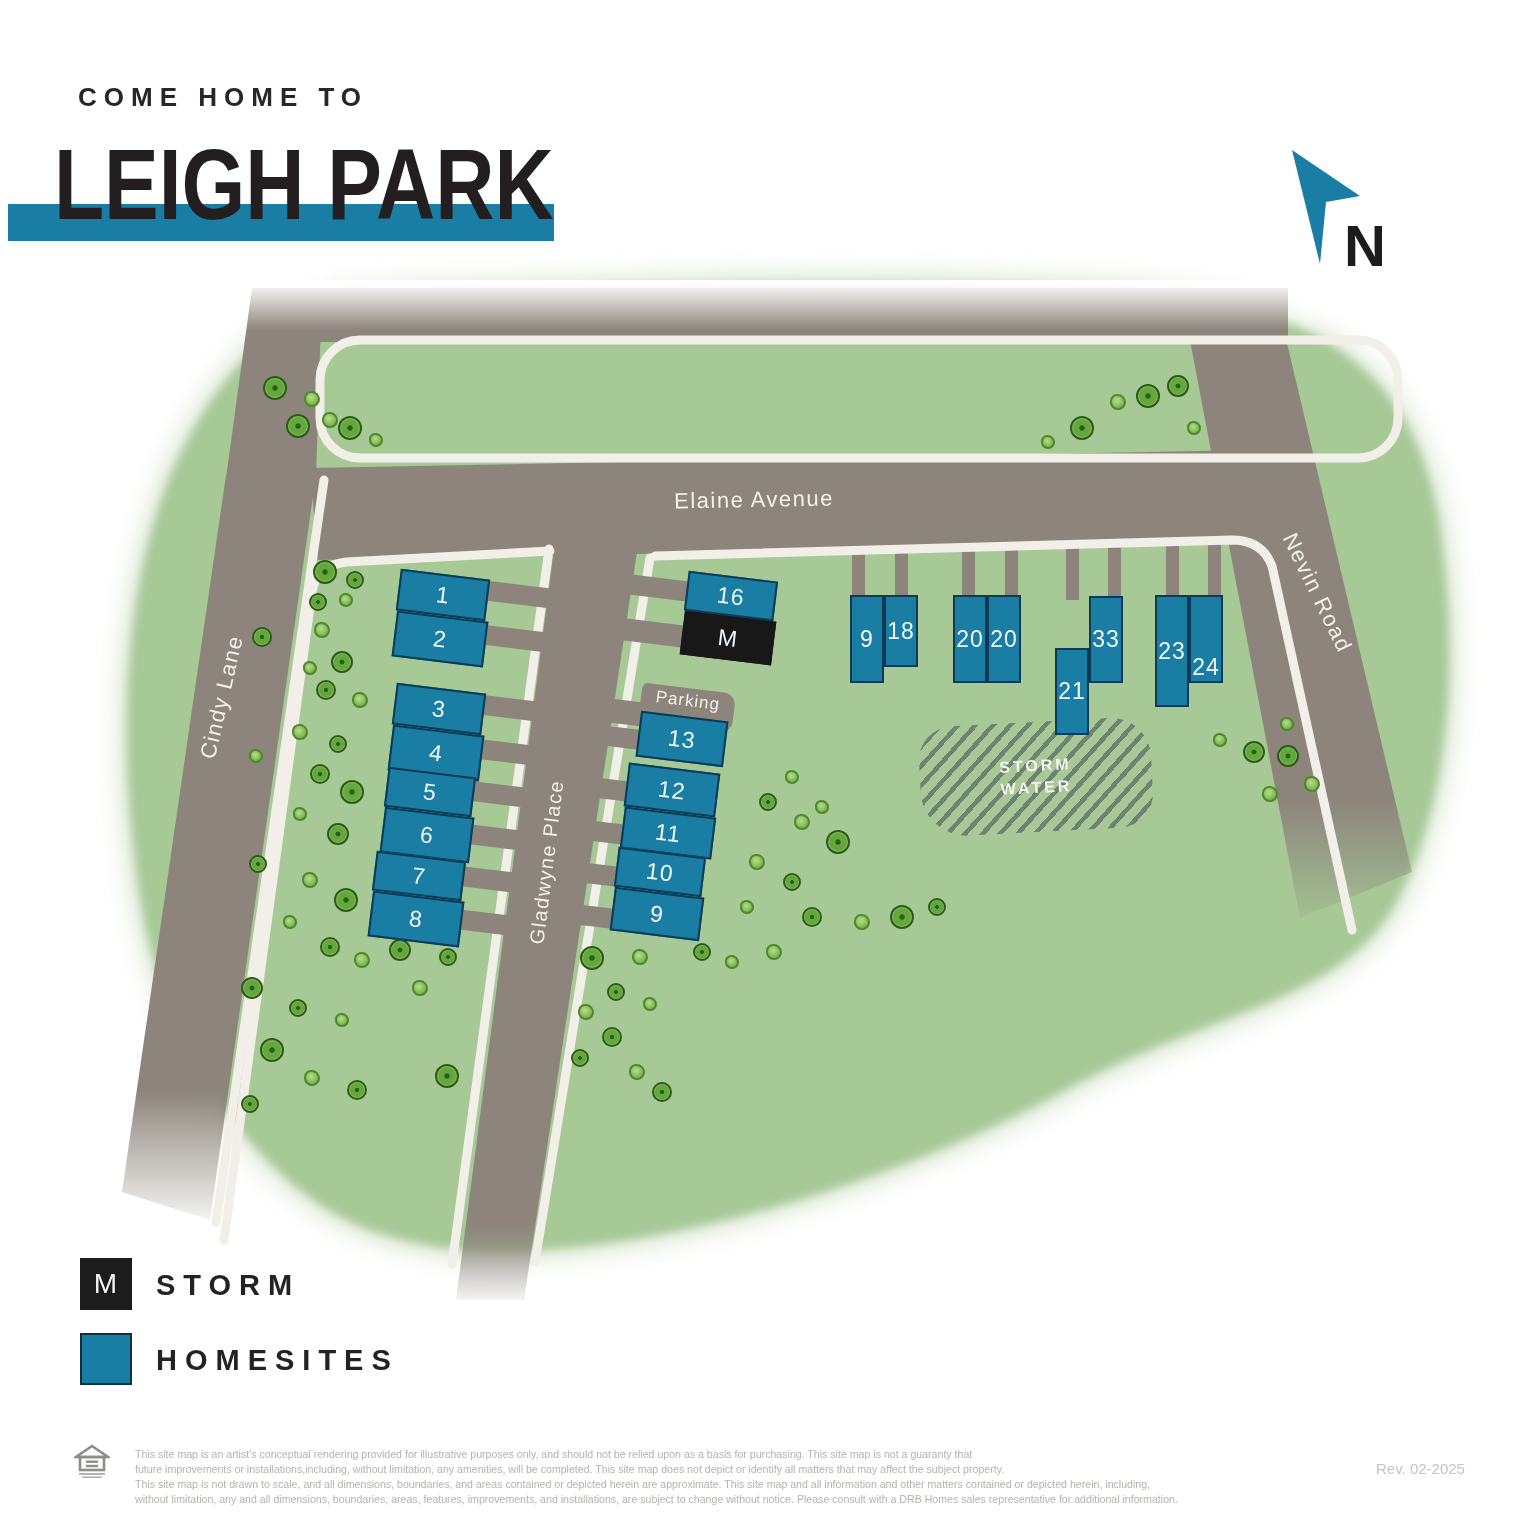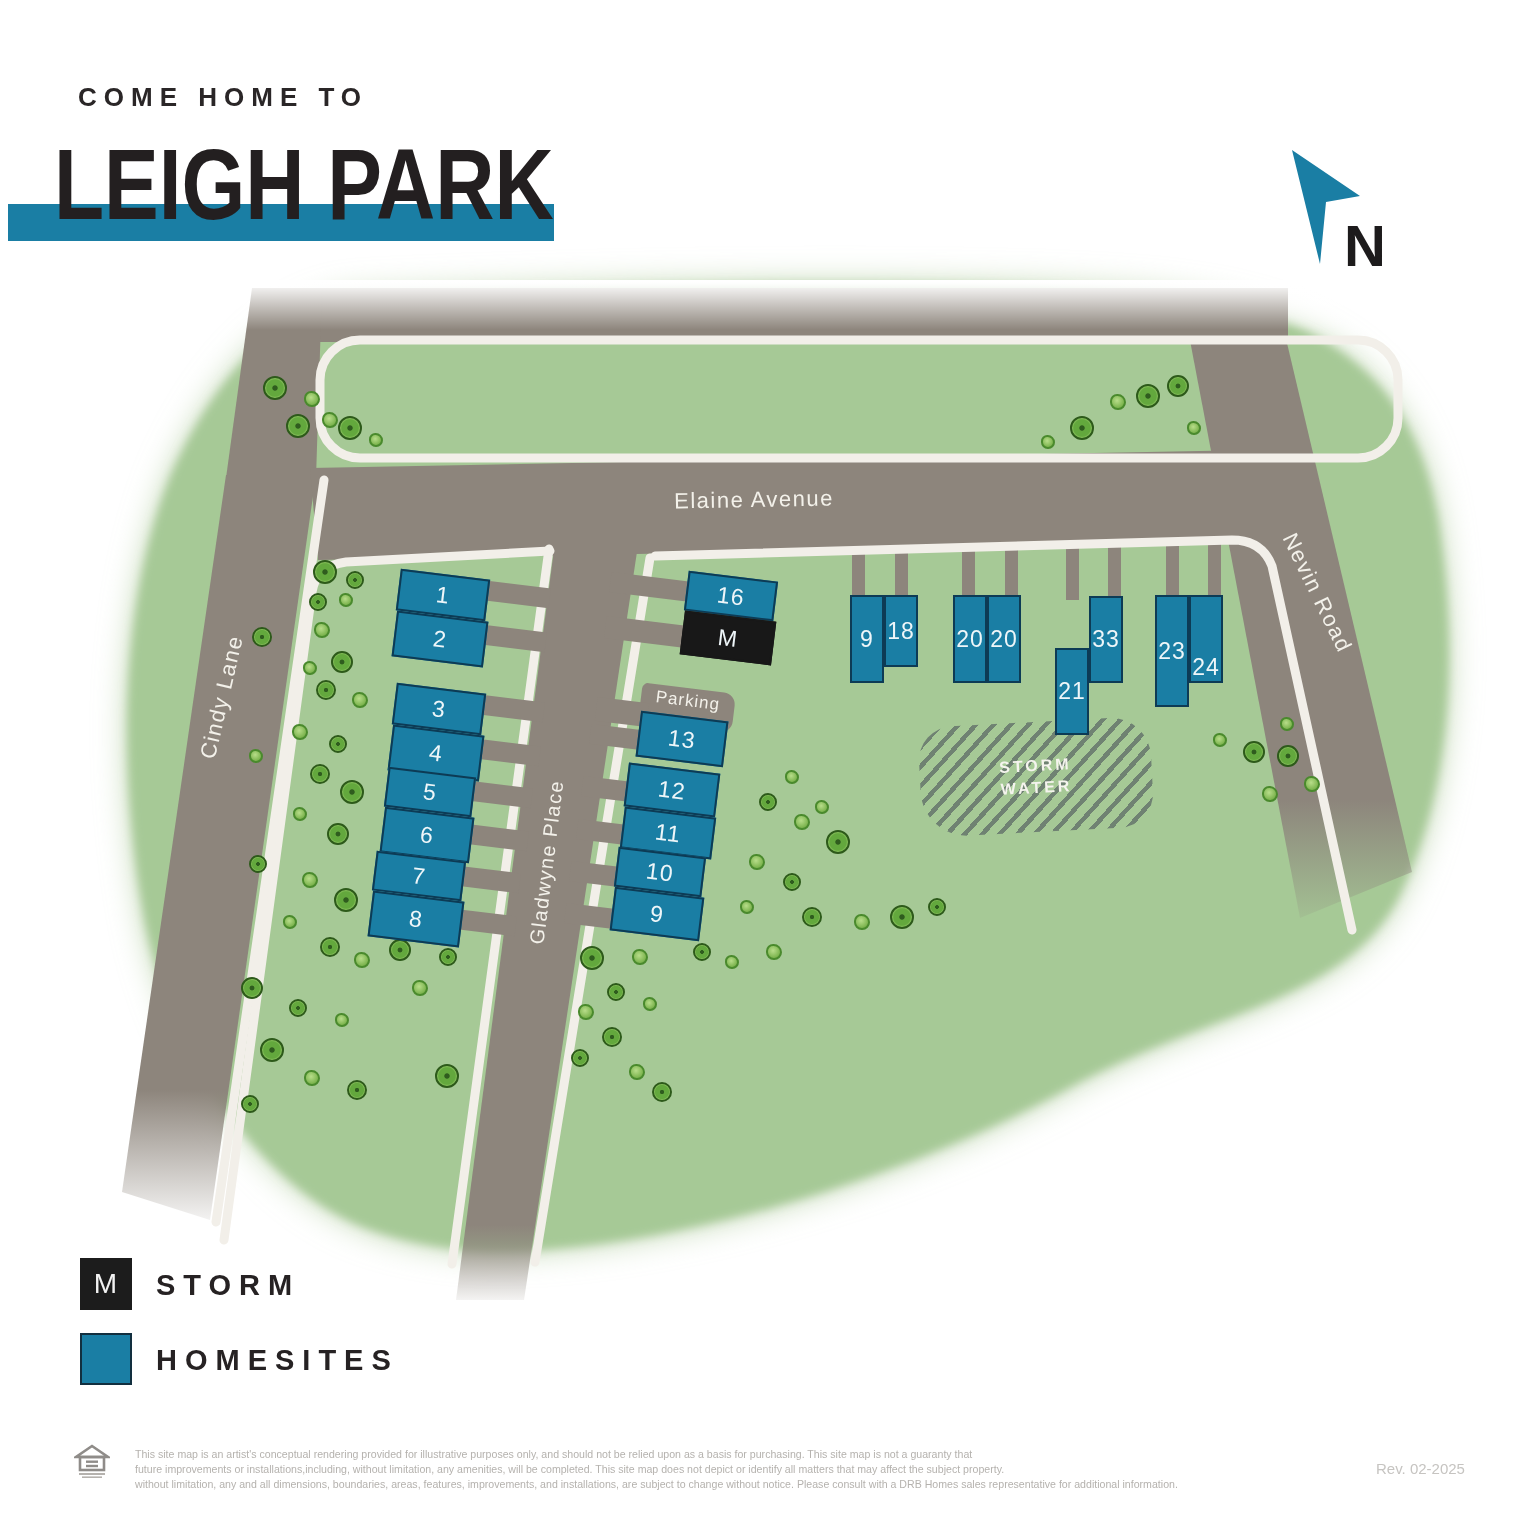--- a/index.html
+++ b/index.html
@@ -334,17 +334,18 @@
       <rect x="6" y="13" width="24" height="13" fill="none" stroke="#8f8c89" stroke-width="2.6"></rect>
       <rect x="12" y="16.5" width="12" height="2.4" fill="#8f8c89"></rect>
       <rect x="12" y="20.8" width="12" height="2.4" fill="#8f8c89"></rect>
       <rect x="5" y="29" width="26" height="2" fill="#b5b2ae"></rect>
       <rect x="8" y="32.4" width="20" height="1.6" fill="#b5b2ae"></rect>
     </svg>
   </div>
   <div id="disclaimer">
     <div>This site map is an artist's conceptual rendering provided for illustrative purposes only, and should not be relied upon as a basis for purchasing. This site map is not a guaranty that</div>
     <div>future improvements or installations,including, without limitation, any amenities, will be completed. This site map does not depict or identify all matters that may affect the subject property.</div>
+    <div>This site map is not drawn to scale, and all dimensions, boundaries, and areas contained or depicted herein are approximate. This site map and all information and other matters contained or depicted herein, including,</div>
     <div>without limitation, any and all dimensions, boundaries, areas, features, improvements, and installations, are subject to change without notice. Please consult with a DRB Homes sales representative for additional information.</div>
   </div>
   <div id="rev">Rev. 02-2025</div>
 
 </div>
 
 </body></html>

